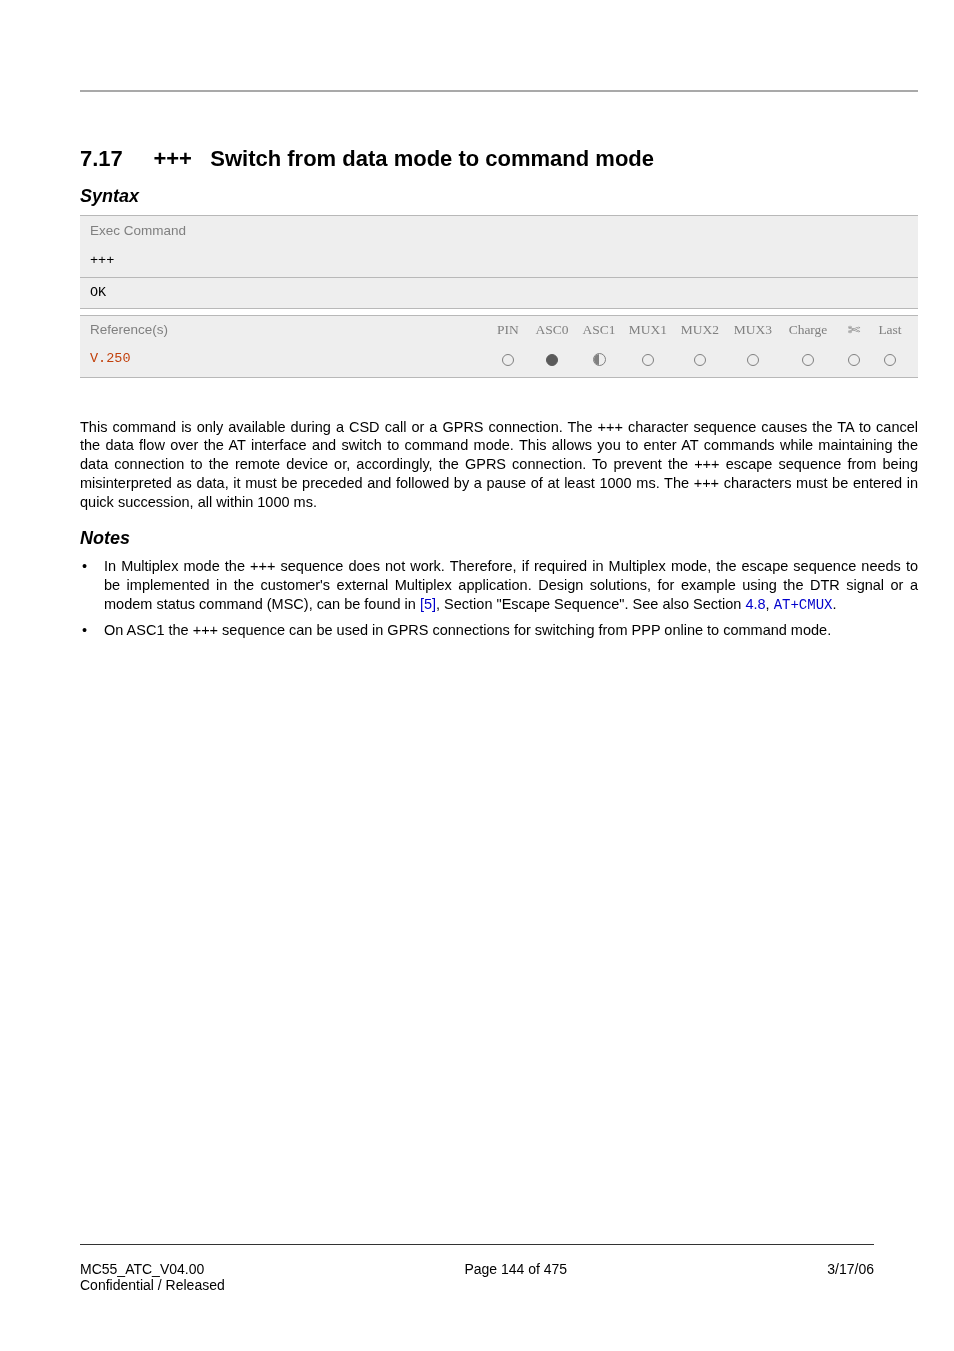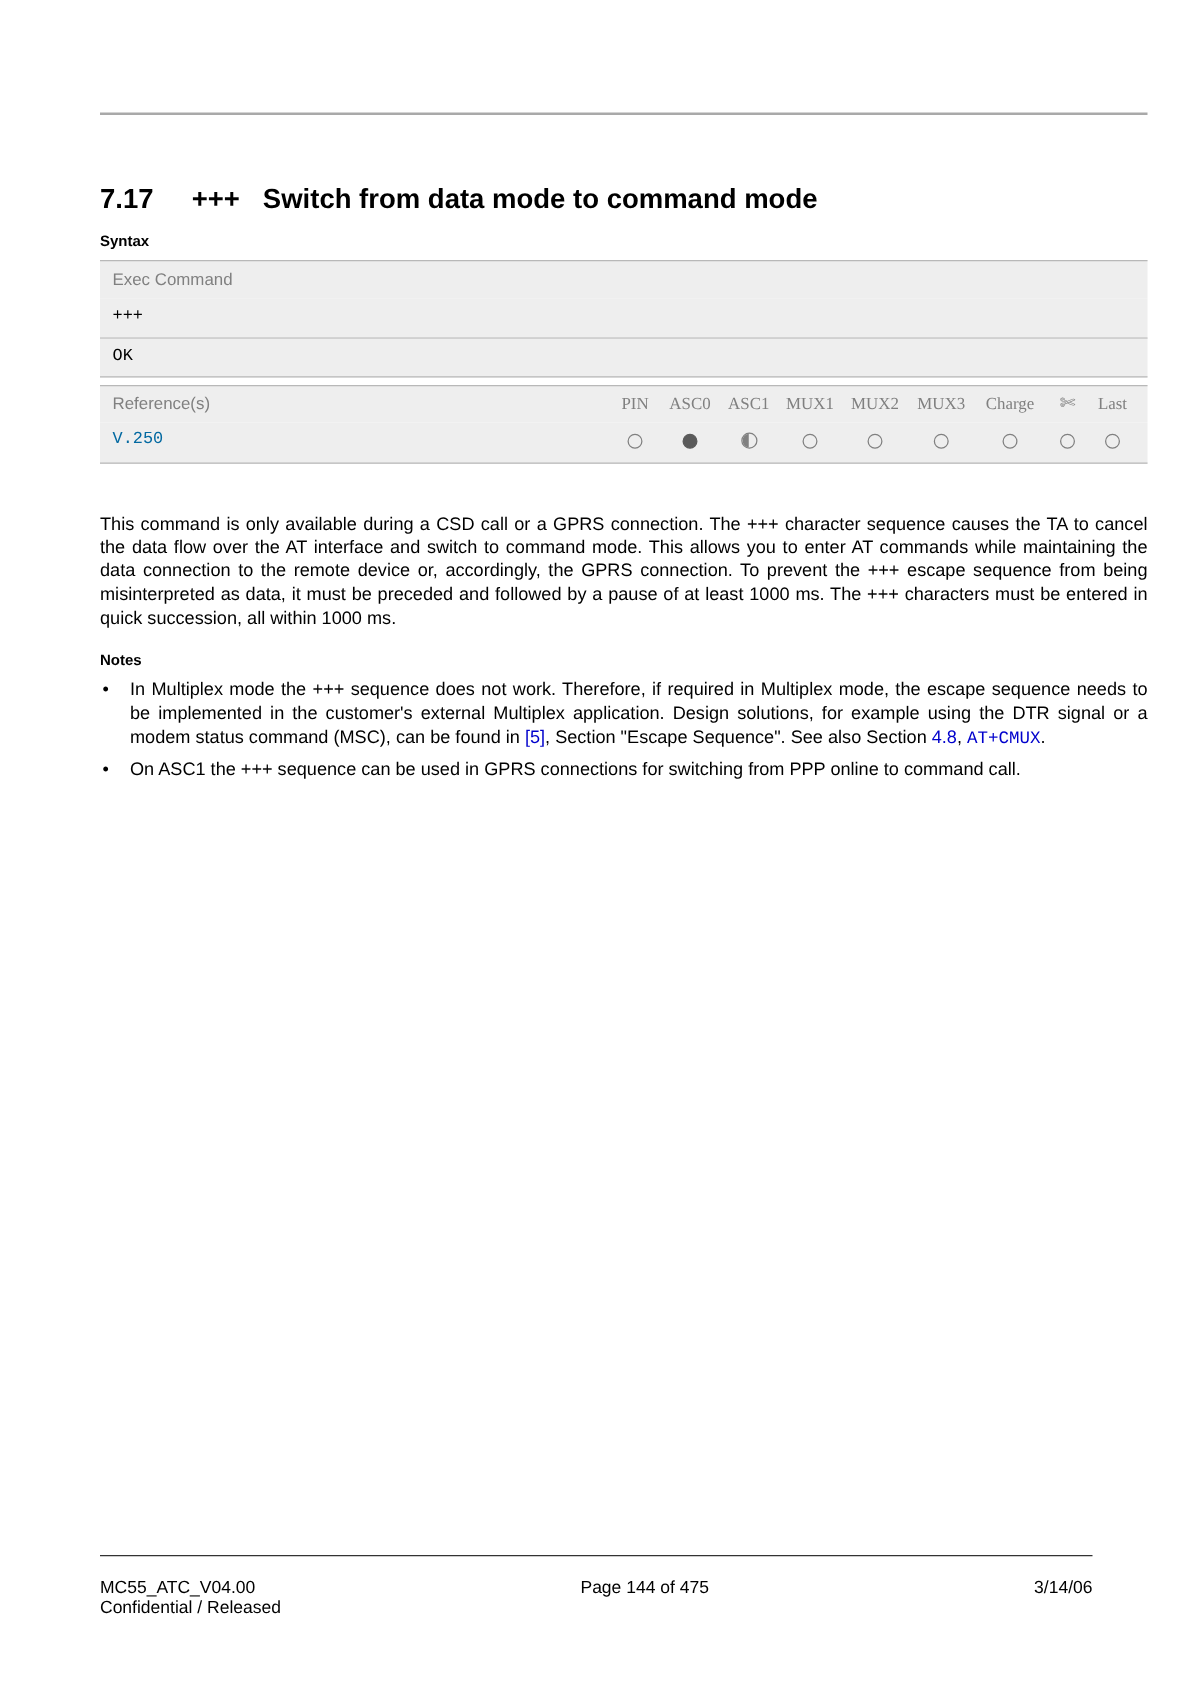--- a/index.html
+++ b/index.html
@@ -19,22 +19,23 @@
   .top-rule {
     border-top: 2px solid #a9a9a9;
     margin-bottom: 54px;
   }
   .section-title {
     font-size: 22px;
     font-weight: bold;
     margin: 0 0 14px 0;
   }
   .sub-heading {
-    font-size: 12px;
+    font-size: 18px;
     font-weight: bold;
+    font-style: italic;
     margin: 0 0 8px 0;
   }
   .syntax-table {
     width: 100%;
     font-size: 13.5px;
     margin-bottom: 40px;
   }
   .syntax-row {
     background: #eeeeee;
     padding: 5px 10px;
@@ -158,21 +159,21 @@
           <div class="ref-col c-asc1">ASC1</div>
           <div class="ref-col c-mux1">MUX1</div>
           <div class="ref-col c-mux2">MUX2</div>
           <div class="ref-col c-mux3">MUX3</div>
           <div class="ref-col c-charge">Charge</div>
           <div class="ref-col c-tool"><span class="tool-icon">✄</span></div>
           <div class="ref-col c-last">Last</div>
         </div>
       </div>
       <div class="ref-body">
-        <div class="ref-left mono" style="color:#0369a1;">V.250</div>
+        <div class="ref-left mono" style="color:#c2410c;">V.250</div>
         <div class="ref-cols">
           <div class="ref-col c-pin"><span class="circle-open"></span></div>
           <div class="ref-col c-asc0"><span class="circle-full"></span></div>
           <div class="ref-col c-asc1"><span class="circle-half"></span></div>
           <div class="ref-col c-mux1"><span class="circle-open"></span></div>
           <div class="ref-col c-mux2"><span class="circle-open"></span></div>
           <div class="ref-col c-mux3"><span class="circle-open"></span></div>
           <div class="ref-col c-charge"><span class="circle-open"></span></div>
           <div class="ref-col c-tool"><span class="circle-open"></span></div>
           <div class="ref-col c-last"><span class="circle-open"></span></div>
@@ -181,24 +182,24 @@
     </div>
   </div>
 
   <p class="body-text">This command is only available during a CSD call or a GPRS connection. The +++ character sequence causes the TA to cancel the data flow over the AT interface and switch to command mode. This allows you to enter AT commands while maintaining the data connection to the remote device or, accordingly, the GPRS connection. To prevent the +++ escape sequence from being misinterpreted as data, it must be preceded and followed by a pause of at least 1000 ms. The +++ characters must be entered in quick succession, all within 1000 ms.</p>
 
   <div class="sub-heading">Notes</div>
   <ul class="notes">
     <li>
       <span>In Multiplex mode the +++ sequence does not work. Therefore, if required in Multiplex mode, the escape sequence needs to be implemented in the customer's external Multiplex application. Design solutions, for example using the DTR signal or a modem status command (MSC), can be found in </span><a href="#" class="ref">[5]</a><span>, Section "Escape Sequence". See also Section </span><a href="#" class="ref">4.8</a><span>, </span><a href="#" class="cmd">AT+CMUX</a><span>.</span>
     </li>
-    <li>On ASC1 the +++ sequence can be used in GPRS connections for switching from PPP online to command call.</li>
+    <li>On ASC1 the +++ sequence can be used in GPRS connections for switching from PPP online to command mode.</li>
   </ul>
 </div>
 
 <div class="footer">
   <div class="footer-row">
     <span>MC55_ATC_V04.00</span>
     <span>Page 144 of 475</span>
-    <span>3/14/06</span>
+    <span>3/17/06</span>
   </div>
   <div>Confidential / Released</div>
 </div>
 
 </body></html>

